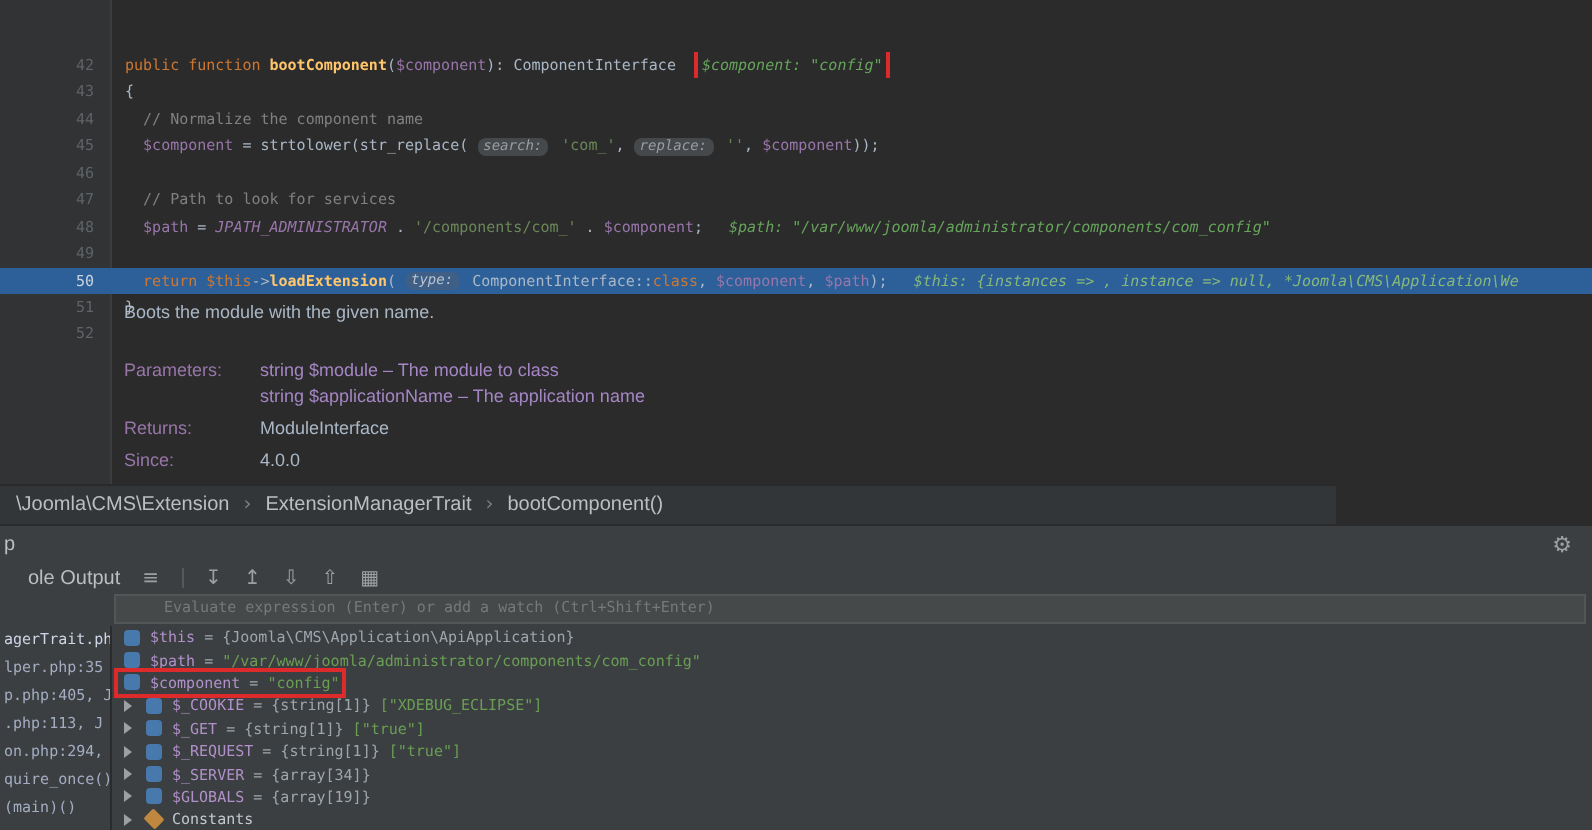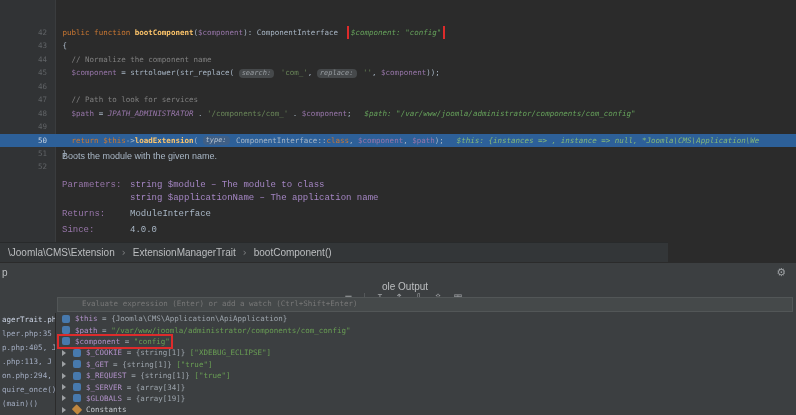--- a/index.html
+++ b/index.html
@@ -25,36 +25,36 @@
   .tok-cls { color:#a9b7c6; }
   .tok-chip { display:inline-block; background:#46494b; color:#999ea3; border-radius:4px; padding:0 3px; margin-right:2px; font-size:7px; line-height:9px; vertical-align:middle;font-style:italic; }
   .current .tok-chip { background:#3f5f86; color:#b9c4cf; }
   .hint { font-style:italic; color:#67a45c; margin-left:13px; }
   .current .hint { color:#86b87a; }
   .hint.boxed { outline:2px solid #dd2b2b; outline-offset:2px; }
 
   
   .doc { position:absolute; left:62px; top:150px; font:9px/13px "Liberation Sans",sans-serif; color:#a9b7c6; }
   .doc-summary { height:13px; margin-bottom:16px; }
-  .doc-row { display:flex; height:13px;font-family:Liberation Mono, monospace; }
+  .doc-row { display:flex; height:13px; }
   .doc-row.gap { margin-top:3px; }
   .doc-label { width:68px; color:#9876aa; flex:0 0 68px; }
   .doc-val.param { color:#a586c4; }
   .doc-val.plain { color:#a9b7c6; }
 
   
   .breadcrumbs { position:absolute; top:242px; left:0; width:668px; height:20px; background:#333638; border-top:1px solid #282a2b; display:flex; align-items:center; padding-left:8px; font:10px "Liberation Sans",sans-serif; color:#bcbec0; }
   .bc-item { margin-right:7px; cursor:default; }
   .bc-sep { margin-right:7px; color:#7d7f81; font-family:"DejaVu Sans",sans-serif; }
 
   
   .debug { position:absolute; top:262px; left:0; width:796px; height:153px; background:#3c3f41; border-top:1px solid #2b2b2b; }
   .tab-top { position:absolute; left:2px; top:4px; font:10px "Liberation Sans",sans-serif; color:#bcbec0; }
   .gear { position:absolute; right:10px; top:3px; font:11px "DejaVu Sans",sans-serif; color:#9da0a3; }
-  .debug-toolbar { position:absolute; top:18px; left:0; right:0; height:16px; display:flex; align-items:center;flex-direction:column; }
+  .debug-toolbar { position:absolute; top:18px; left:0; right:0; height:16px; display:flex; align-items:center; }
   .tab-label { margin-left:14px; font:10px "Liberation Sans",sans-serif; color:#bcbec0; }
   .icon { margin-left:11px; color:#9da0a3; font:10px "DejaVu Sans",sans-serif; }
   .tsep { width:1px; height:10px; background:#55585a; margin-left:11px; }
   .evaluate { position:absolute; top:34px; left:57px; right:3px; height:15px; background:#45494a; border:1px solid #525657; color:#787878; font:7.5px/12px "DejaVu Sans Mono",monospace; padding-left:24px; }
 
   .frames { position:absolute; top:50px; left:0; width:56px; bottom:0; border-right:1px solid #2b2b2b; overflow:hidden; }
   .frame { height:14px; font:7.5px/14px "DejaVu Sans Mono",monospace; color:#a3adc2; white-space:pre; padding-left:2px; }
   .frame.current { color:#cdd5e6; }
 
   .vars { position:absolute; top:50px; left:57px; right:0; bottom:0; overflow:hidden; }

